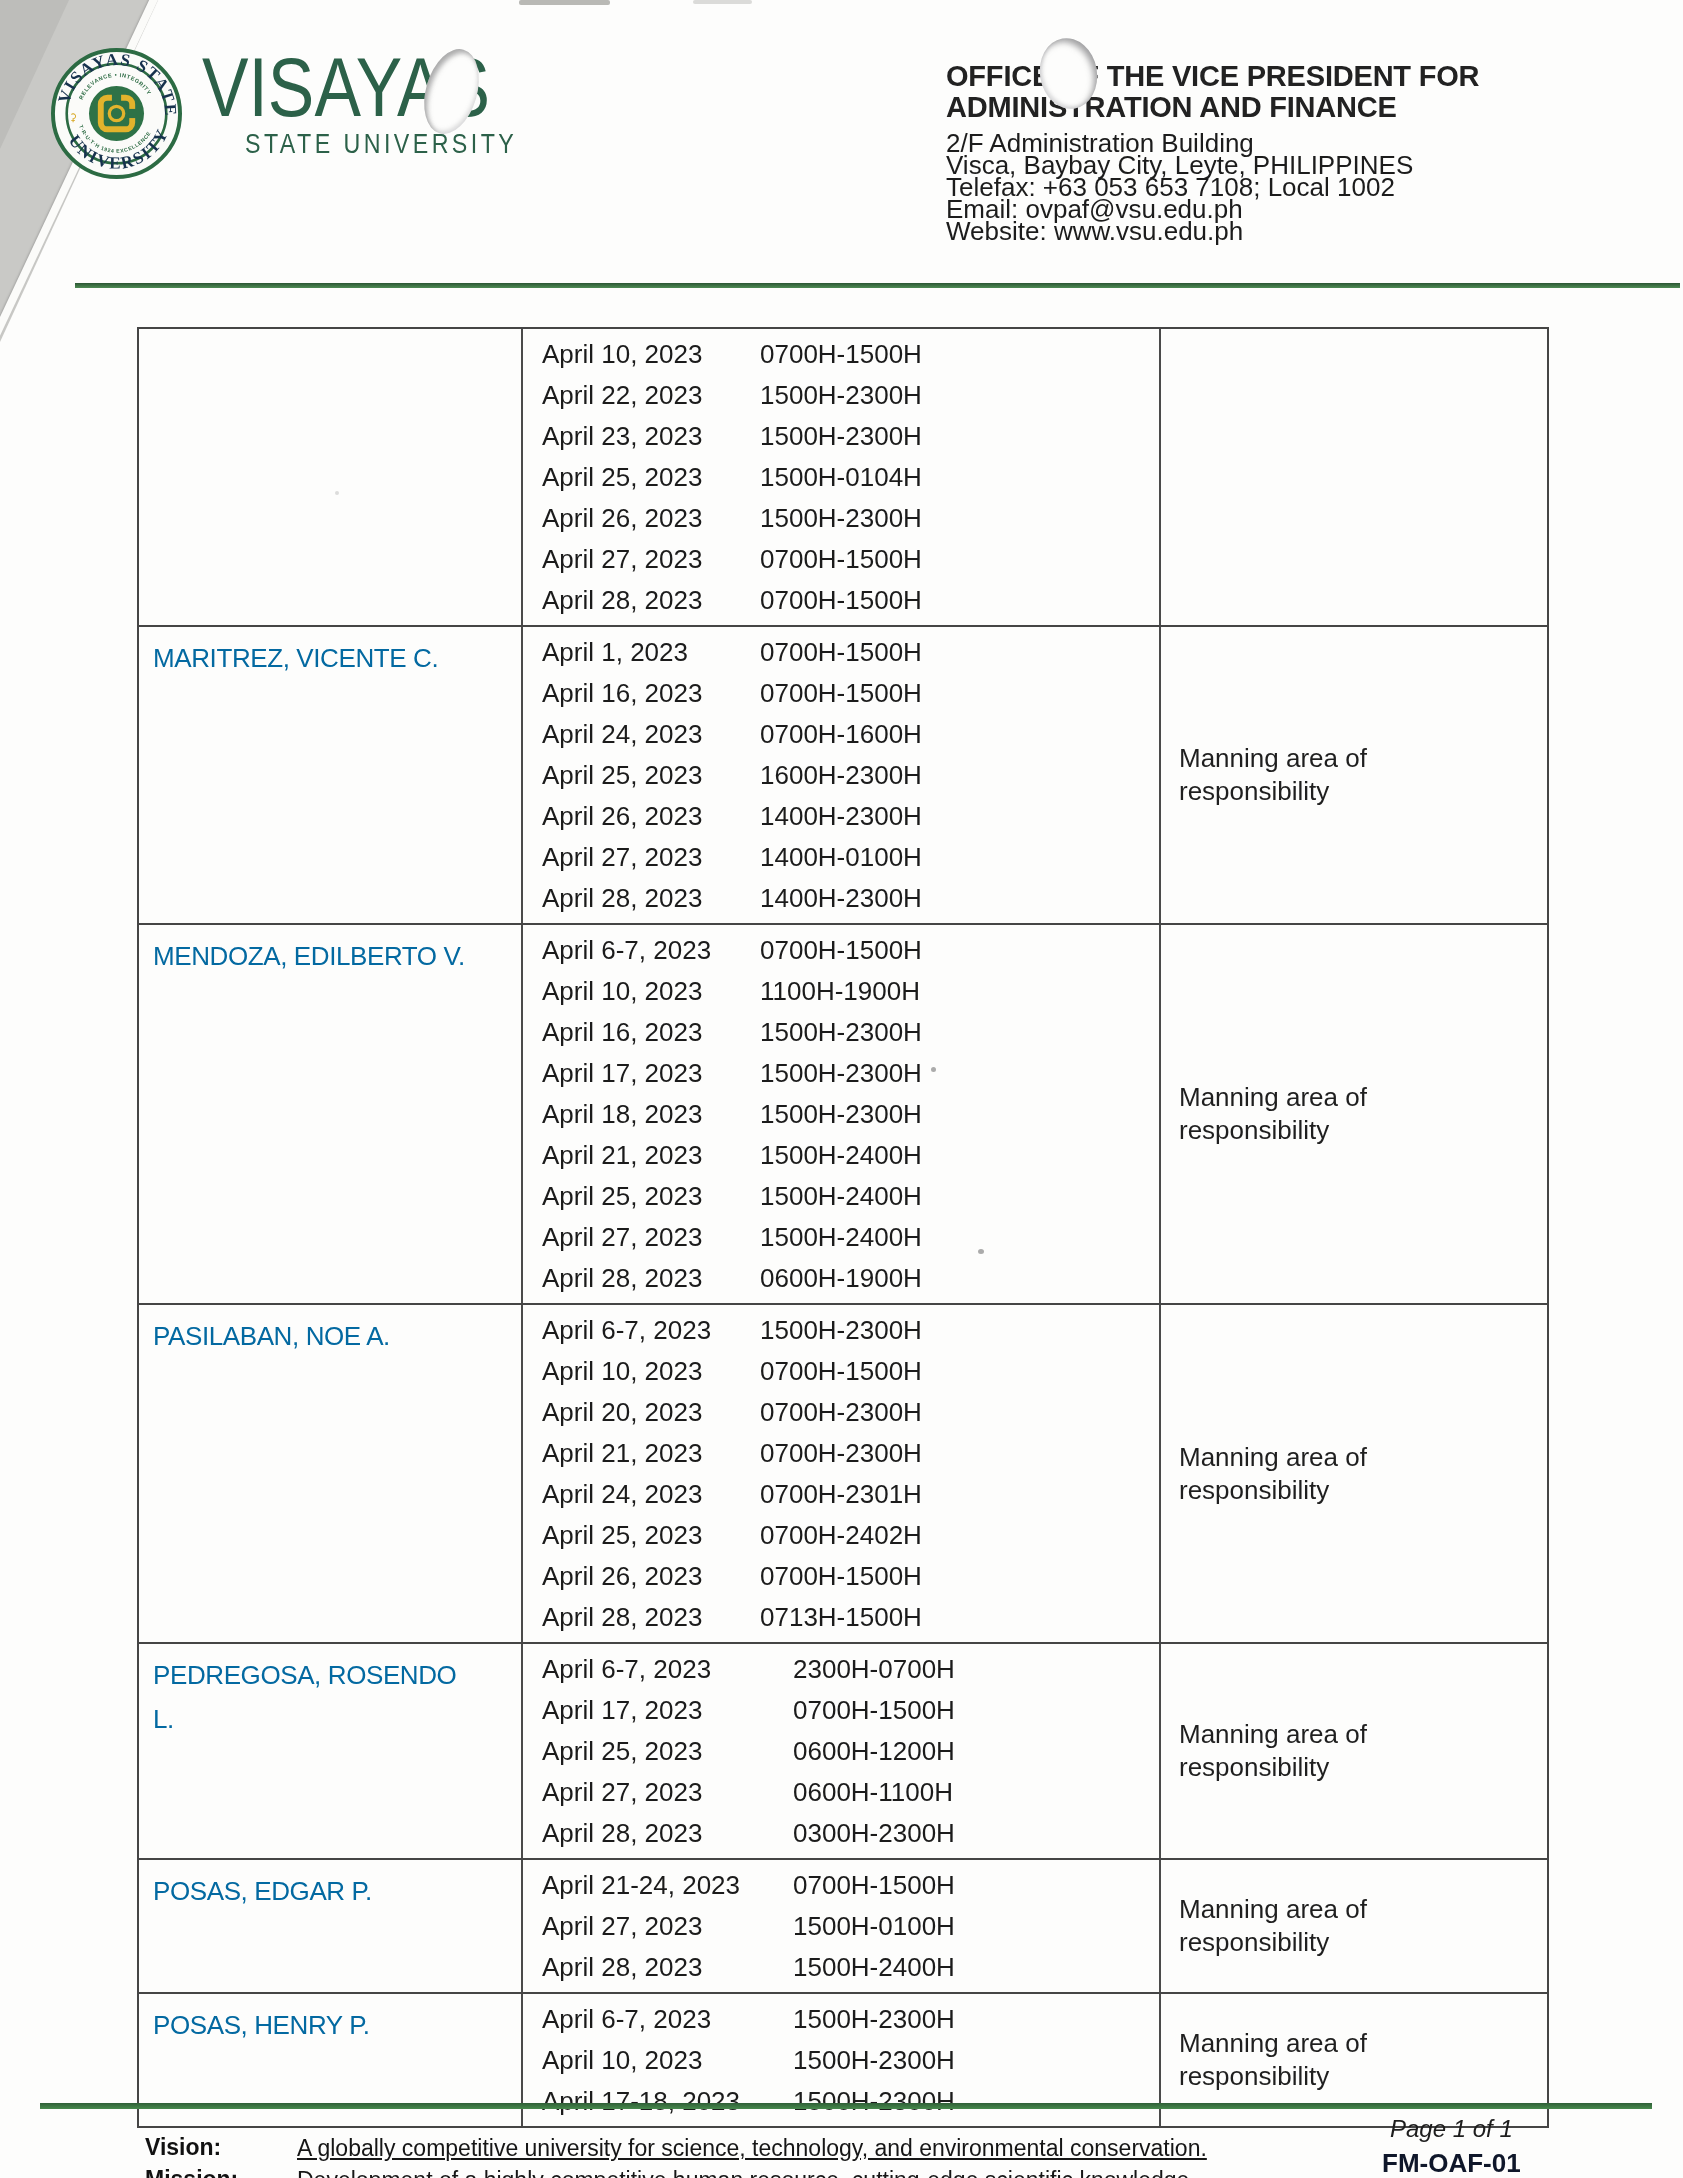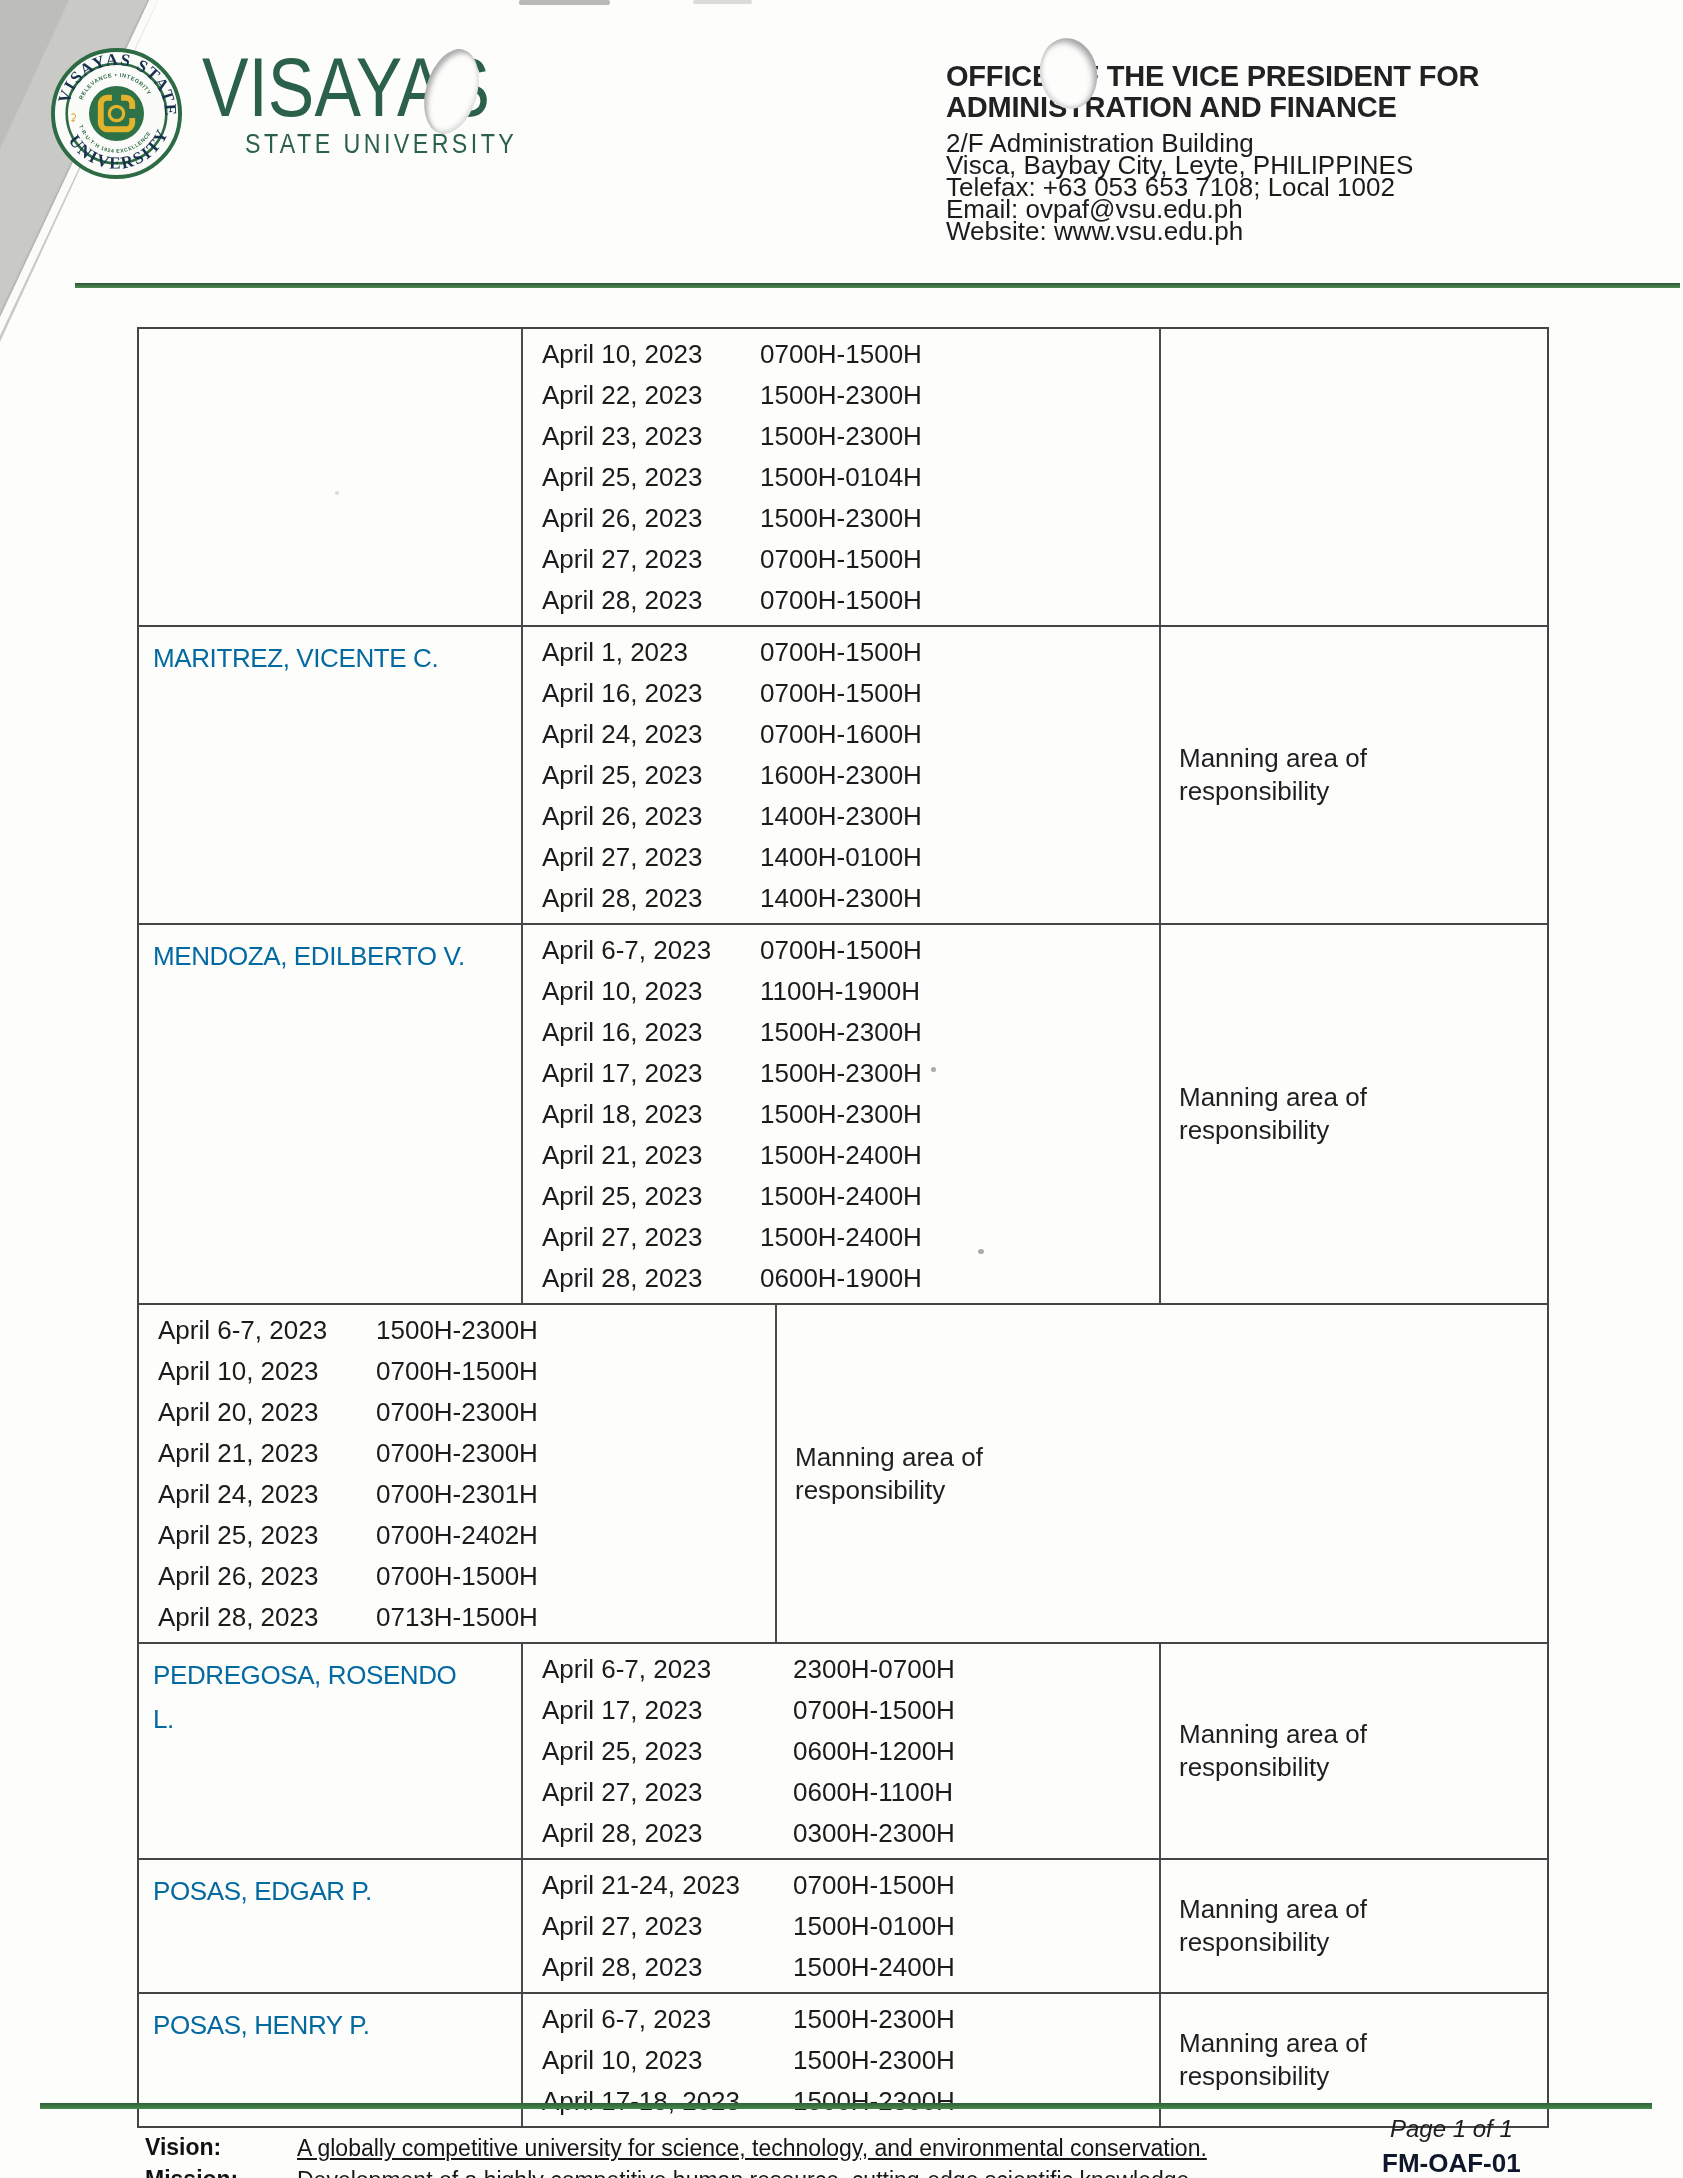--- a/index.html
+++ b/index.html
@@ -294,20 +294,23 @@
           <div class="srow">
             <span class="s-date">April 28, 2023</span>
             <span class="s-time">0600H-1900H</span>
           </div>
         </div>
         <div class="cell c-rem">
           <div class="rem-text">Manning area of responsibility</div>
         </div>
       </div>
       <div class="block">
+        <div class="cell c-name">
+          <div class="name-line">PASILABAN, NOE A.</div>
+        </div>
         <div class="cell c-rows">
           <div class="srow">
             <span class="s-date">April 6-7, 2023</span>
             <span class="s-time">1500H-2300H</span>
           </div>
           <div class="srow">
             <span class="s-date">April 10, 2023</span>
             <span class="s-time">0700H-1500H</span>
           </div>
           <div class="srow">

